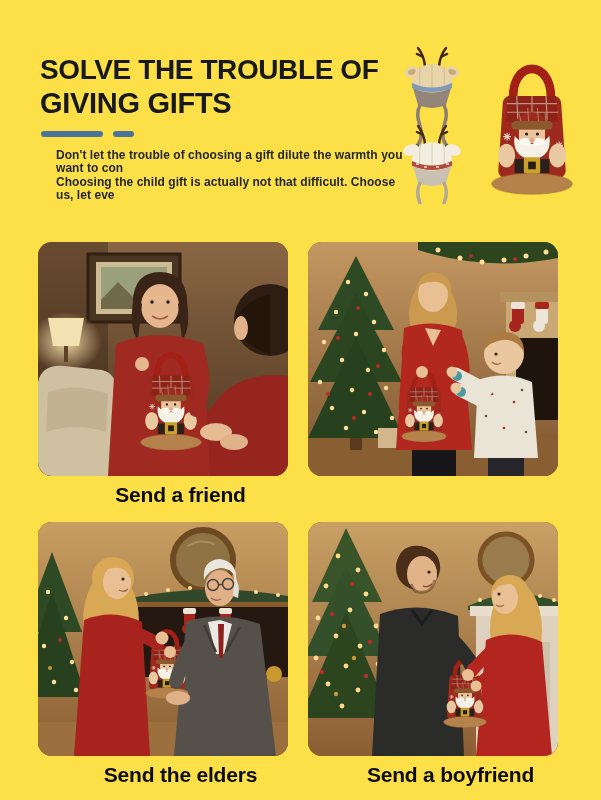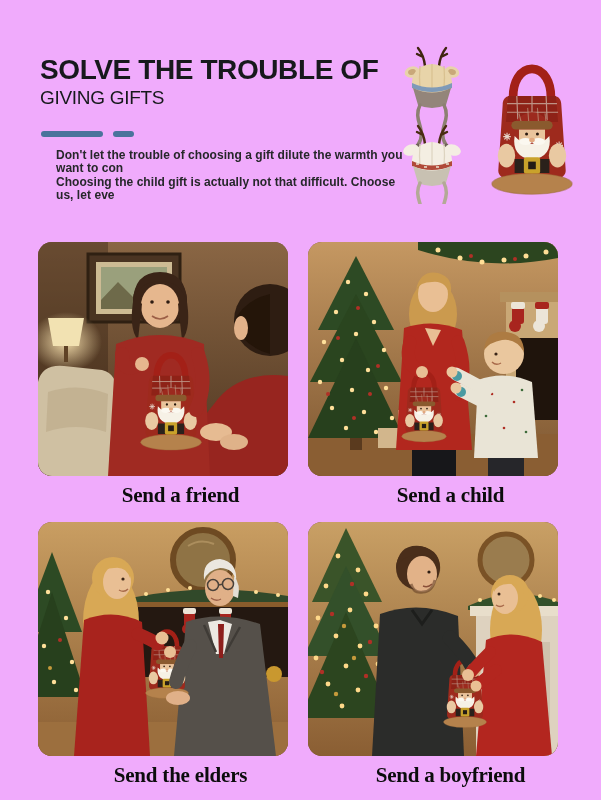--- a/index.html
+++ b/index.html
@@ -1,29 +1,29 @@
 <!DOCTYPE html>
 <html><head>
 <meta charset="utf-8">
 <style>
   html,body{margin:0;padding:0;background:#ffffff;}
-  .page{position:relative;width:601px;height:800px;background:#f0abfc;overflow:hidden;
+  .page{position:relative;width:601px;height:800px;background:#fde047;overflow:hidden;
         font-family:"Liberation Sans",sans-serif;}
   .title1{position:absolute;left:40px;top:54px;font-size:28px;font-weight:700;
           letter-spacing:-0.4px;color:#17191c;white-space:nowrap;}
-  .title2{position:absolute;left:40px;top:87px;font-size:19px;font-weight:400;
+  .title2{position:absolute;left:40px;top:87px;font-size:29px;font-weight:700;
           letter-spacing:-0.3px;color:#17191c;white-space:nowrap;}
   .bar{position:absolute;top:131px;height:6px;border-radius:3px;background:#4a739c;}
   .bar1{left:41px;width:62px;}
   .bar2{left:113px;width:21px;}
   .intro{position:absolute;left:56px;top:149px;width:350px;font-size:12px;font-weight:700;
          line-height:13.4px;color:#26272a;letter-spacing:0.05px;}
   .products{position:absolute;left:392px;top:44px;width:200px;height:160px;}
   .products svg{display:block;width:100%;height:100%;}
-  .fig{position:absolute;width:285px;font-family:Liberation Serif, serif;}
+  .fig{position:absolute;width:285px;}
   #f1{left:38px;top:242px;} #f2{left:308px;top:242px;}
   #f3{left:38px;top:522px;} #f4{left:308px;top:522px;}
   .photo{width:250px;height:234px;border-radius:14px;overflow:hidden;background:#6b4a2f;}
   .photo svg{display:block;width:250px;height:234px;}
   .caption{margin-top:7px;text-align:center;font-size:21px;font-weight:700;color:#0c0c0d;
            letter-spacing:-0.2px;}
   .hidden-defs{position:absolute;width:0;height:0;overflow:hidden;}
 </style>
 </head>
 <body>
@@ -275,21 +275,20 @@
           </g>
         <path d="M178 148 Q160 138 148 132" stroke="#e9e4d6" stroke-width="13" fill="none" stroke-linecap="round"></path>
         <path d="M184 164 Q164 154 152 148" stroke="#e9e4d6" stroke-width="13" fill="none" stroke-linecap="round"></path>
         <circle cx="149" cy="134" r="5" fill="#4a9aa2"></circle>
           <circle cx="153" cy="150" r="5" fill="#4a9aa2"></circle>
         <circle cx="144" cy="130" r="5.5" fill="#eac79e"></circle>
           <circle cx="148" cy="146" r="5.5" fill="#eac79e"></circle>
         <rect x="180" y="216" width="36" height="18" fill="#26262a"></rect>
       </svg>
     </div>
-    <div class="caption">Send a child</div>
   </div>
 
   <div class="fig" id="f4">
     <div class="photo">
       <svg viewBox="0 0 250 234">
         <defs>
           <linearGradient id="s4w" x1="0" y1="0" x2="0" y2="1">
             <stop offset="0" stop-color="#c9a065"></stop>
               <stop offset="1" stop-color="#8a5e33"></stop>
           </linearGradient>

